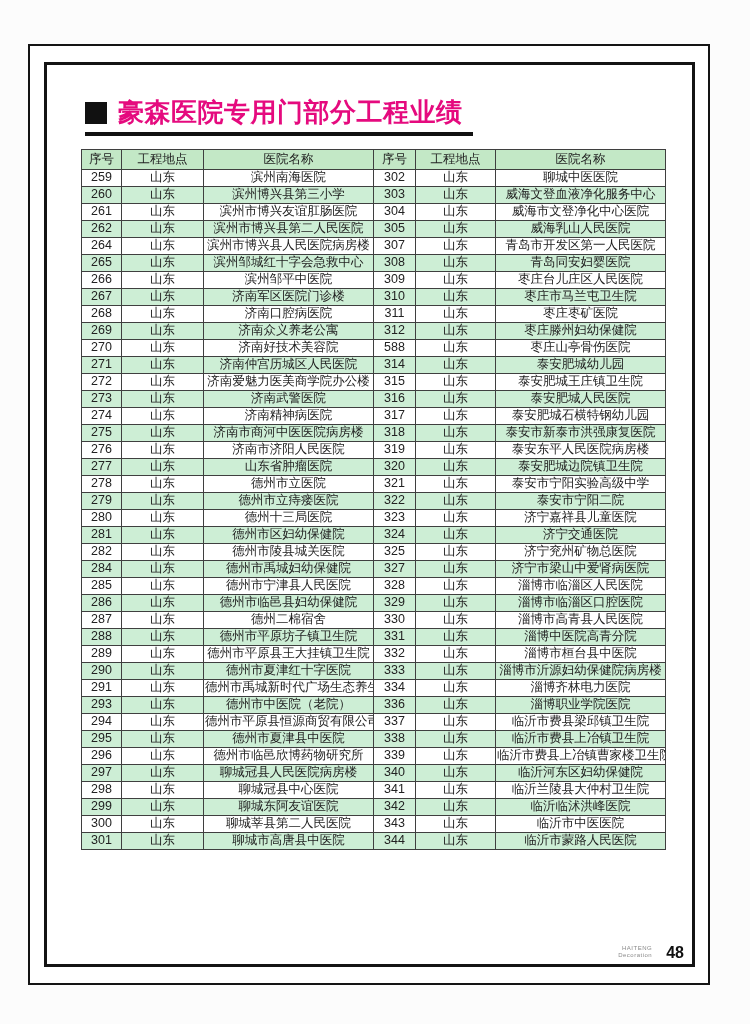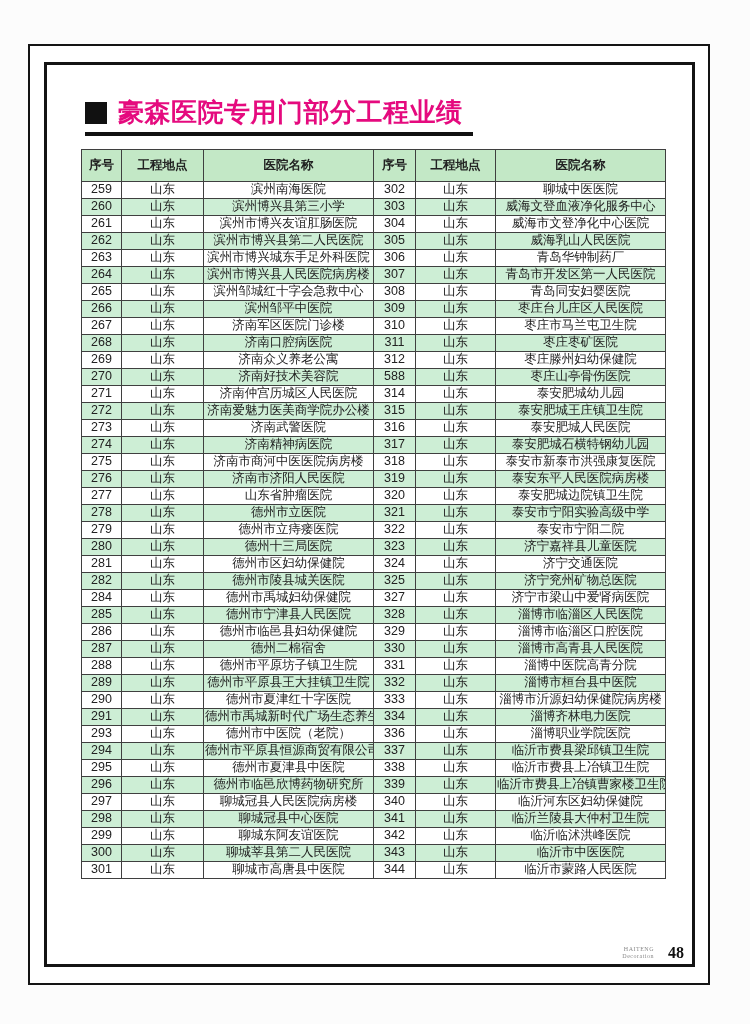--- a/index.html
+++ b/index.html
@@ -45,29 +45,29 @@
     border-collapse:collapse;table-layout:fixed;
   }
   table.results th, table.results td{
     border:1px solid var(--grid);
     text-align:center;vertical-align:middle;
     padding:0 1px;overflow:hidden;white-space:nowrap;
     font-size:12.5px;line-height:1.05;color:#222;
   }
   table.results th{
     background:var(--header-green);
-    font-weight:bold;height:32px;
+    font-weight:normal;height:20px;
   }
   table.results td{height:17px;background:#fff;}
   table.results tbody tr:nth-child(even) td{background:var(--row-green);}
   col.c-num{width:40px;} col.c-loc{width:82px;} col.c-name{width:170px;}
   col.c-num2{width:42px;} col.c-loc2{width:80px;}
   .footer{
     position:absolute;right:8px;bottom:3px;
-    display:flex;align-items:center;gap:14px;font-family:Liberation Serif, serif;
+    display:flex;align-items:flex-start;gap:14px;
   }
   .brand{
     display:flex;flex-direction:column;align-items:flex-end;
     font-size:6px;line-height:1.15;color:#8a8a8a;letter-spacing:0.5px;
   }
   .page-number{font-size:16px;font-weight:bold;color:#111;line-height:1;}
 </style>
 </head>
 <body>
 
@@ -126,28 +126,20 @@
             </tr>
             <tr>
               <td>262</td>
               <td>山东</td>
               <td>滨州市博兴县第二人民医院</td>
               <td>305</td>
               <td>山东</td>
               <td>威海乳山人民医院</td>
             </tr>
             <tr>
-              <td>263</td>
-              <td>山东</td>
-              <td>滨州市博兴城东手足外科医院</td>
-              <td>306</td>
-              <td>山东</td>
-              <td>青岛华钟制药厂</td>
-            </tr>
-            <tr>
               <td>264</td>
               <td>山东</td>
               <td>滨州市博兴县人民医院病房楼</td>
               <td>307</td>
               <td>山东</td>
               <td>青岛市开发区第一人民医院</td>
             </tr>
             <tr>
               <td>265</td>
               <td>山东</td>

